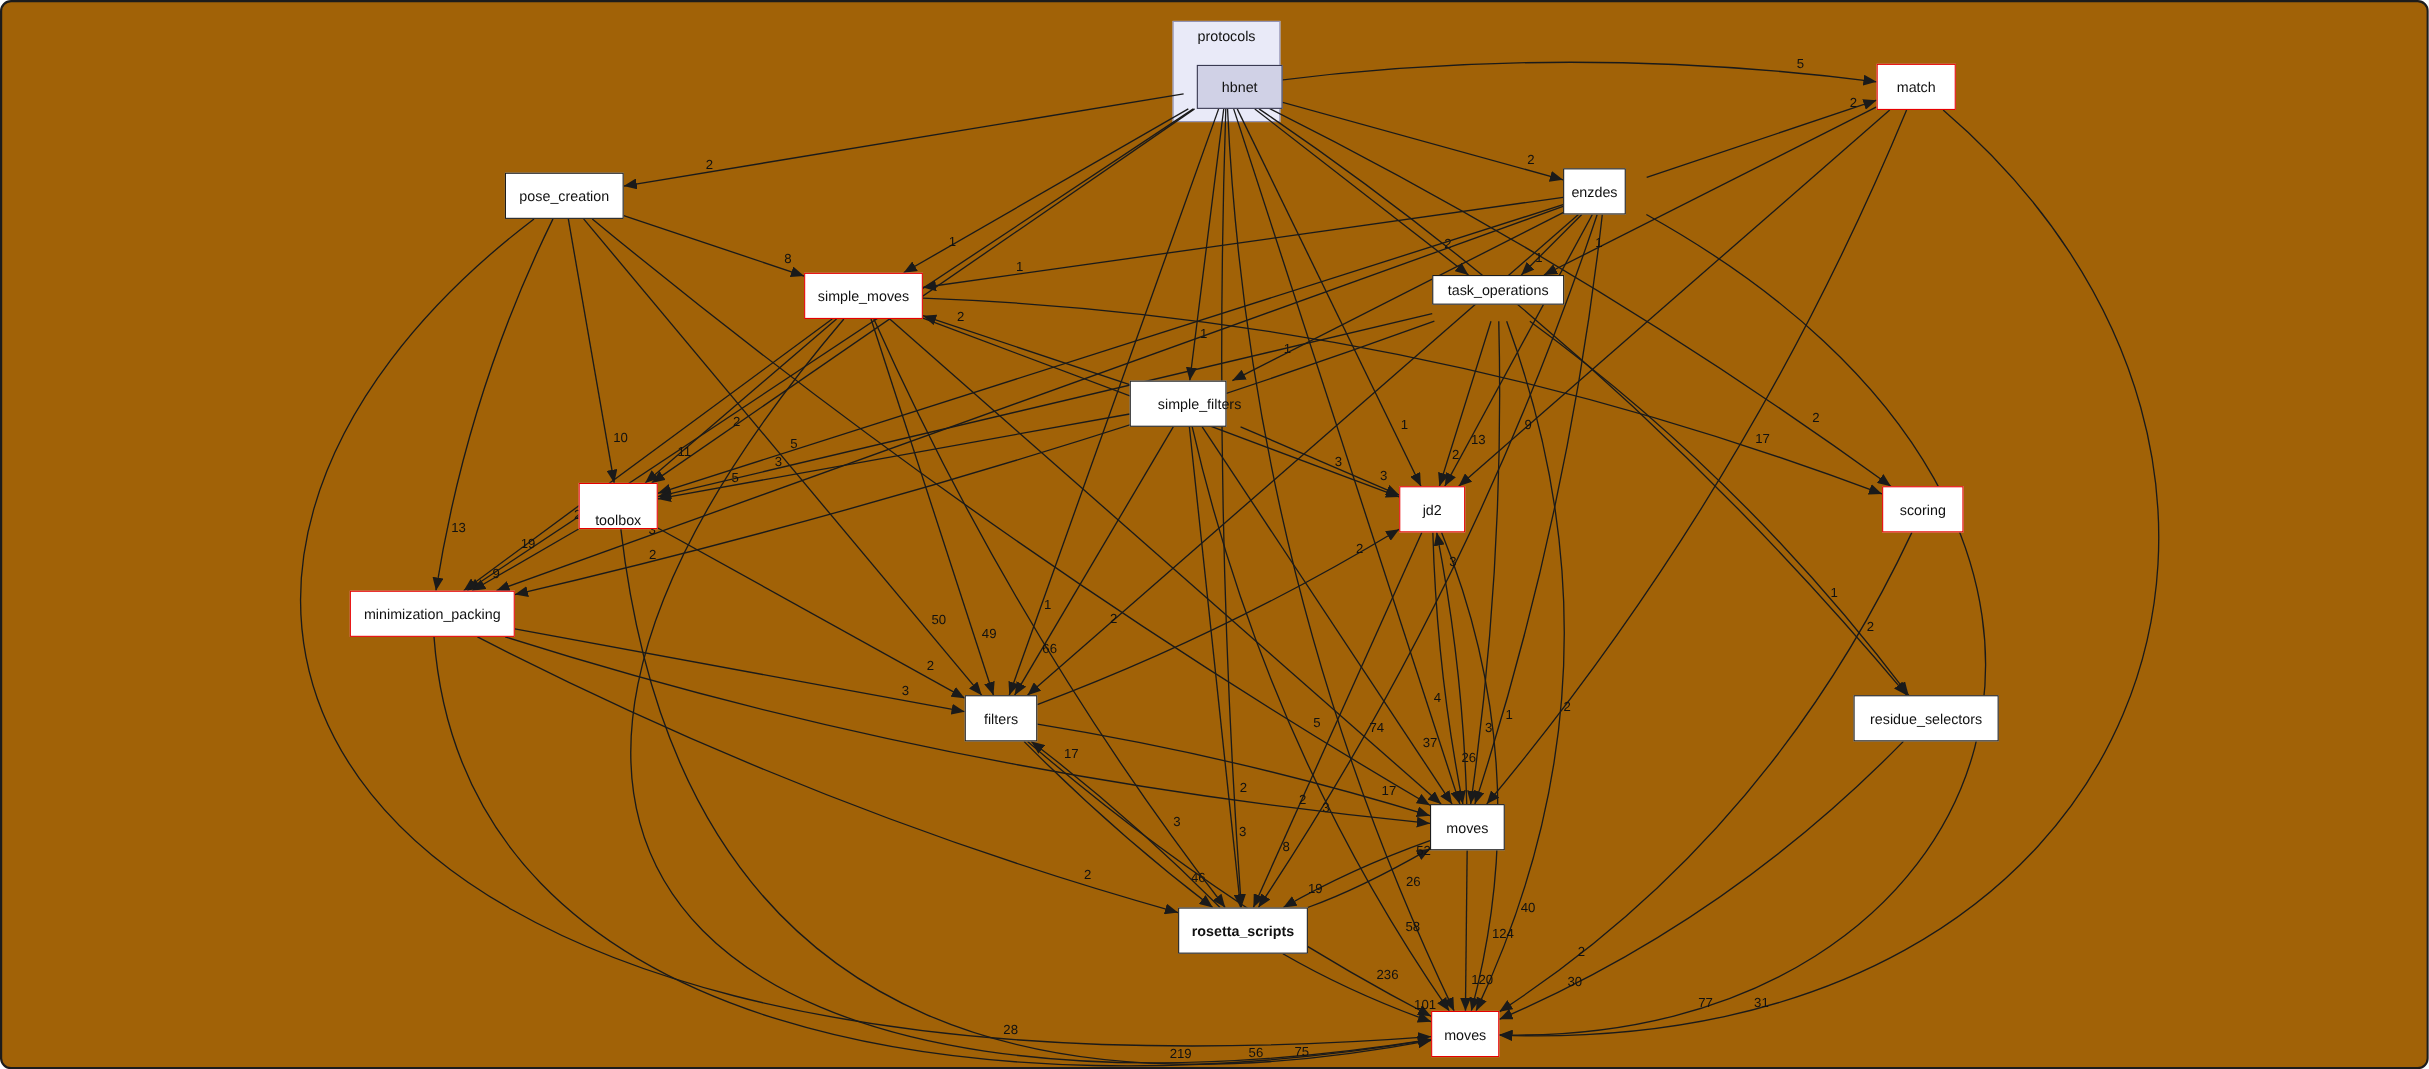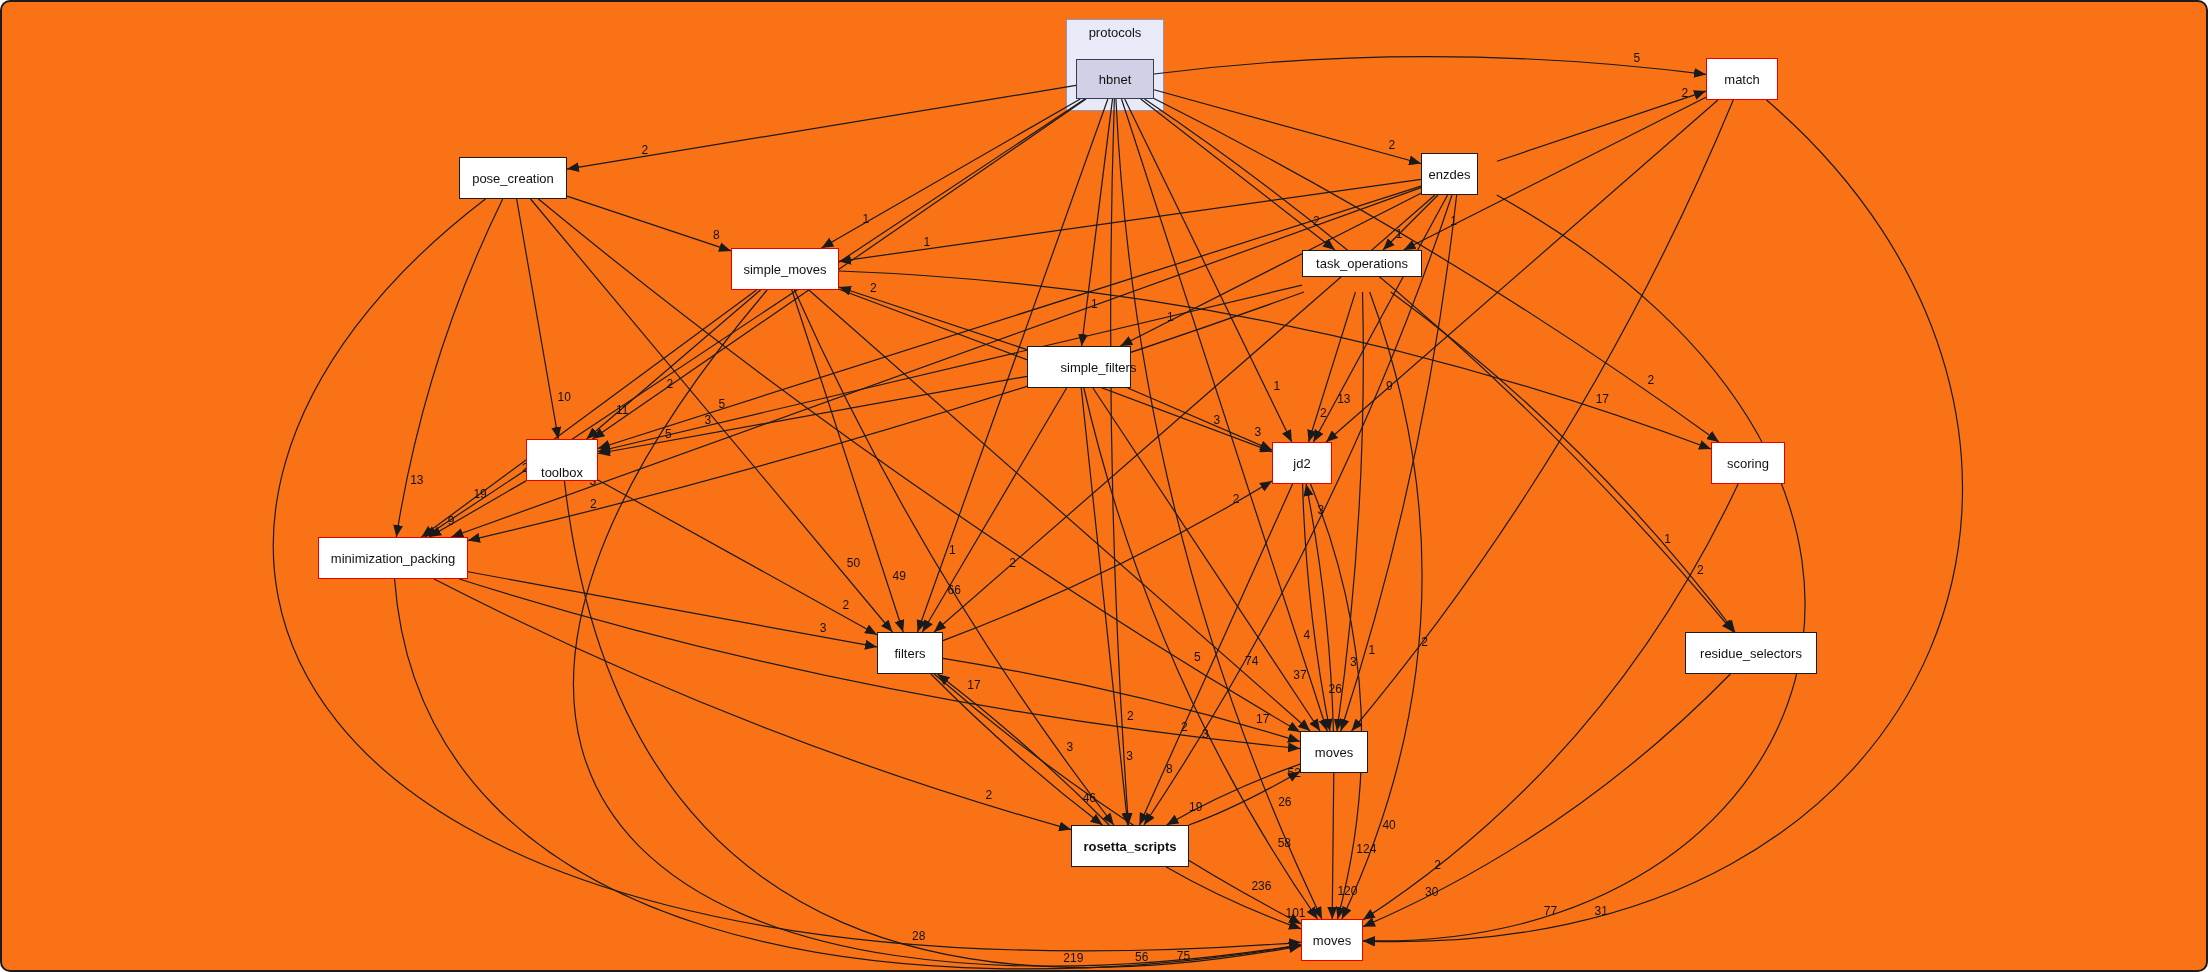--- a/index.html
+++ b/index.html
@@ -1,38 +1,38 @@
 <!DOCTYPE html>
 <html style="--red-border: #e60000; --plain-border: #1c1c1c; --main-fill: #d0d1e6; --main-border: #3a3a52; --cluster-fill: #e9eaf8; --cluster-border: #9393b5; --edge-color: #1a1a1a;"><head>
 <meta charset="utf-8">
 <style>
   html,body{margin:0;padding:0;background:#ffffff;font-family:"Liberation Sans",sans-serif;}
   #frame{
     position:relative;width:2208px;height:972px;box-sizing:border-box;
-    background:#f97316;border:2px solid #1c1c1c;border-radius:10px;overflow:hidden;
+    background:#a16207;border:2px solid #1c1c1c;border-radius:10px;overflow:hidden;
   }
   #cluster{
     position:absolute;z-index:0;box-sizing:border-box;
     background:var(--cluster-fill,#e9eaf8);border:1px solid var(--cluster-border,#9393b5);
   }
   #cluster .cluster-label{
     position:absolute;top:5px;left:0;width:100%;text-align:center;
     font-size:13px;color:#111;
   }
   #edge-layer{position:absolute;left:0;top:0;z-index:1;}
   .edge{fill:none;stroke:var(--edge-color,#1a1a1a);stroke-width:1.2;}
   .edge-label{font-size:12px;fill:#111;}
   .gnode{
     position:absolute;z-index:2;box-sizing:border-box;
     display:flex;align-items:center;justify-content:center;
     background:#ffffff;border:1px solid var(--plain-border,#1c1c1c);
     font-size:13px;color:#111;cursor:pointer;white-space:nowrap;
   }
   .gnode.red{border-color:var(--red-border,#e60000);}
-  .gnode.main{background:var(--main-fill,#d0d1e6);border-color:var(--main-border,#3a3a52);}
+  .gnode.main{background:var(--main-fill,#d0d1e6);border-color:var(--main-border,#3a3a52);margin-left:12px;}
 </style>
 </head>
 <body>
 
 <div id="frame">
   <div id="cluster" style="left: 1064px; top: 17px; width: 98px; height: 92px;">
     <span class="cluster-label">protocols</span>
   </div>
   <svg id="edge-layer" width="2208" height="972">
     <defs>
@@ -211,21 +211,21 @@
       </div>
       <div class="gnode plain" style="left: 1419px; top: 151px; width: 57px; height: 42px;">
         <span>enzdes</span>
       </div>
       <div class="gnode red" style="left: 729px; top: 246px; width: 108px; height: 42px;">
         <span>simple_moves</span>
       </div>
       <div class="gnode plain" style="left: 1300px; top: 248px; width: 120px; height: 27px;">
         <span>task_operations</span>
       </div>
-      <div class="gnode plain" style="left: 1025px; top: 344px; width: 104px; height: 42px; padding-left: 39px;">
+      <div class="gnode plain" style="left: 1025px; top: 344px; width: 88px; height: 42px; padding-left: 39px;">
         <span>simple_filters</span>
       </div>
       <div class="gnode red" style="left: 524px; top: 437px; width: 72px; height: 42px; align-items: flex-end;">
         <span>toolbox</span>
       </div>
       <div class="gnode red" style="left: 1270px; top: 440px; width: 60px; height: 42px;">
         <span>jd2</span>
       </div>
       <div class="gnode red" style="left: 1709px; top: 440px; width: 74px; height: 42px;">
         <span>scoring</span>

